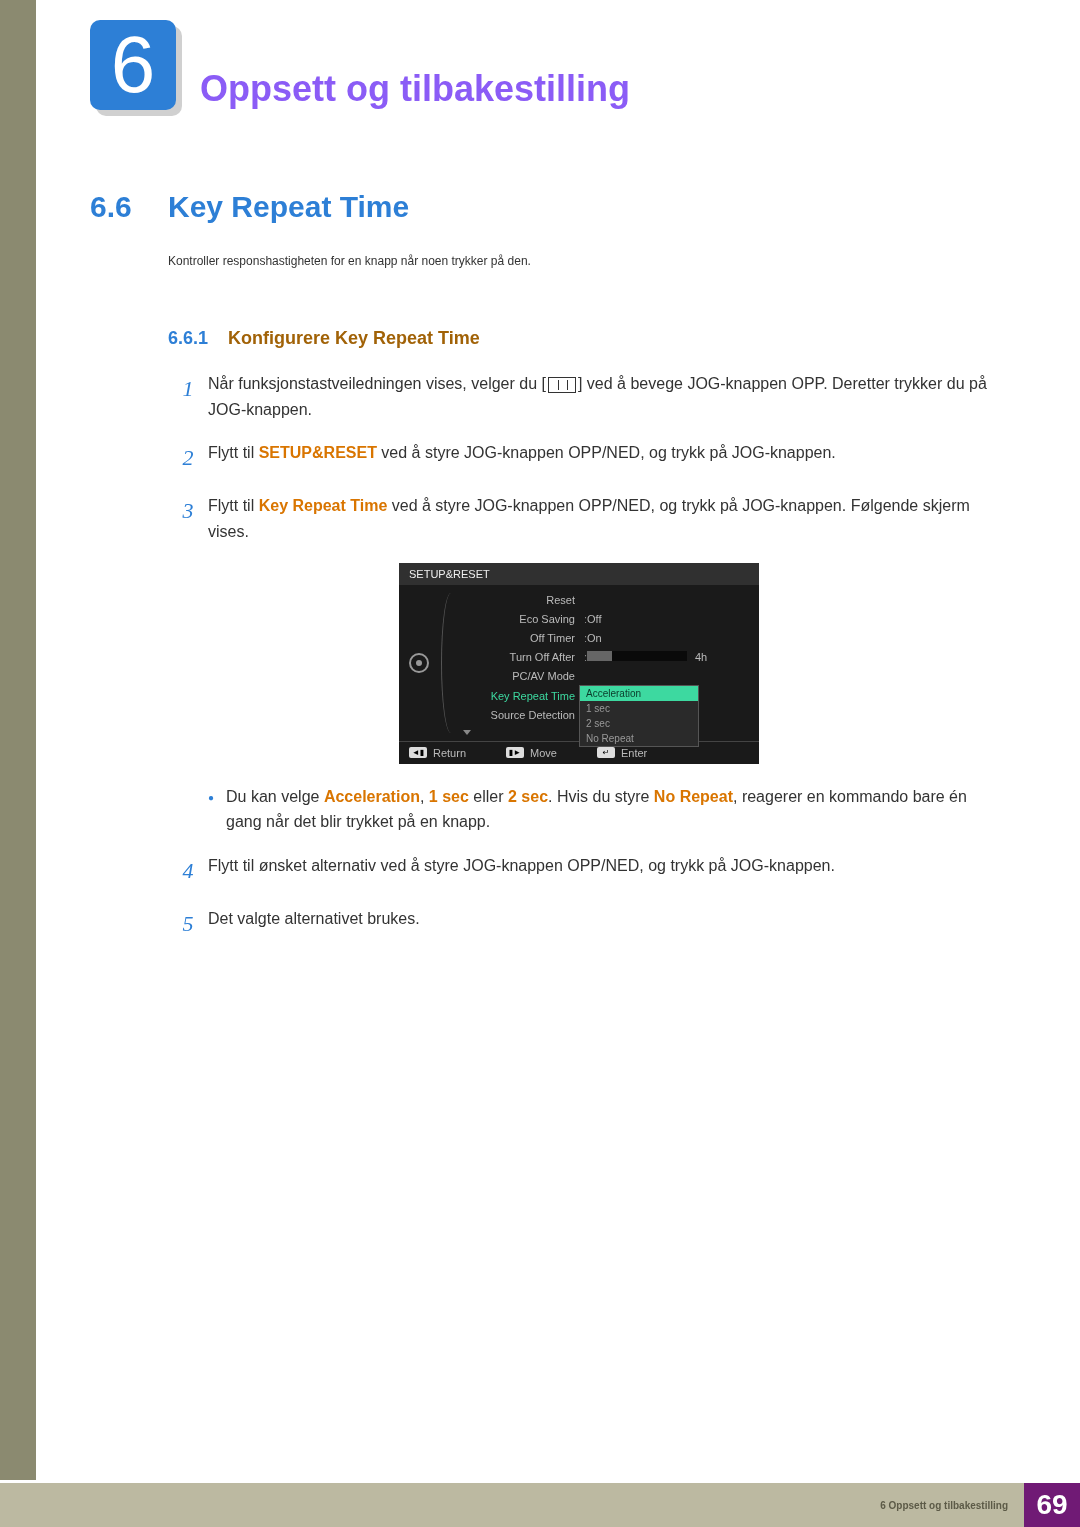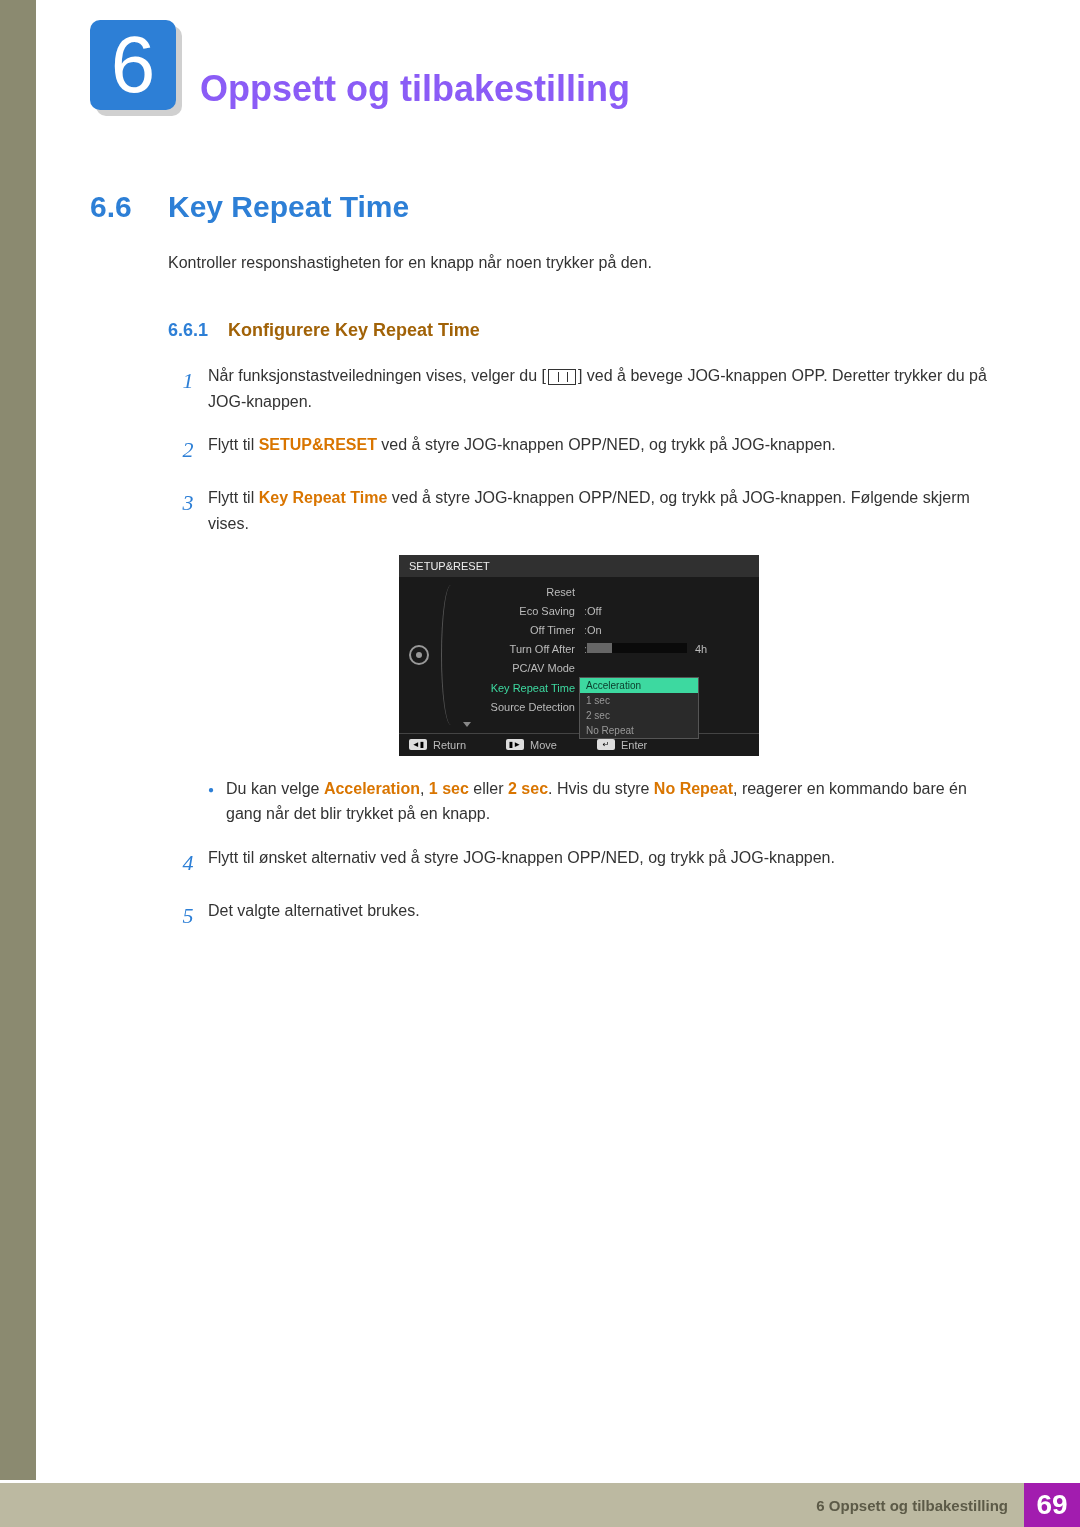--- a/index.html
+++ b/index.html
@@ -39,21 +39,21 @@
     margin-top: 28px;
   }
   .content {
     position: absolute;
     left: 90px; top: 190px;
     width: 900px;
   }
   .section-row { display: flex; align-items: flex-end; margin-bottom: 30px; }
   .section-num { font-size: 30px; color: #2d7fd6; font-weight: bold; width: 78px; }
   .section-title { font-size: 30px; color: #2d7fd6; font-weight: bold; }
-  .intro { margin-left: 78px; font-size: 16px; margin-bottom: 48px; color: #333; }
+  .intro { margin-left: 78px; font-size: 12px; margin-bottom: 60px; color: #333; }
   .subsection-row { display: flex; align-items: center; margin-left: 78px; margin-bottom: 22px; }
   .subsection-num { font-size: 18px; color: #2d7fd6; font-weight: bold; width: 60px; }
   .subsection-title { font-size: 18px; color: #a16207; font-weight: bold; }
   .steps { margin-left: 78px; }
   .step { display: flex; margin-bottom: 18px; line-height: 1.6; }
   .step-num { color: #2d7fd6; font-size: 22px; font-style: italic; font-family: Georgia, serif; width: 40px; flex-shrink: 0; text-align: center; }
   .step-text { font-size: 16px; flex: 1; color: #333; }
   .menu-icon {
     display: inline-block; width: 28px; height: 16px;
     border: 1px solid #333; vertical-align: middle;
@@ -120,24 +120,24 @@
   }
 
   
   .page-footer {
     position:absolute; left:0; bottom:0; width:1080px;
     display:flex; align-items:stretch; height:44px;
   }
   .foot-bar { flex:1; background:#bcb9a1; }
   .foot-label {
     display:flex; align-items:center; padding:0 16px;
-    background:#bcb9a1; color:#5c5a47; font-size:15px; font-weight:bold;
+    background:#bcb9a1; color:#5c5a47; font-size:10px; font-weight:bold;
   }
   .foot-num {
-    width:56px; background:#a21caf; color:#fff;
+    width:56px; background:#701a75; color:#fff;
     font-size:28px; font-weight:bold; display:flex; align-items:center; justify-content:center;
   }
 </style>
 </head>
 <body>
 
 <div class="left-stripe"></div>
 
 <div class="chapter-badge">6</div>
 <div class="chapter-title">Oppsett og tilbakestilling</div>

